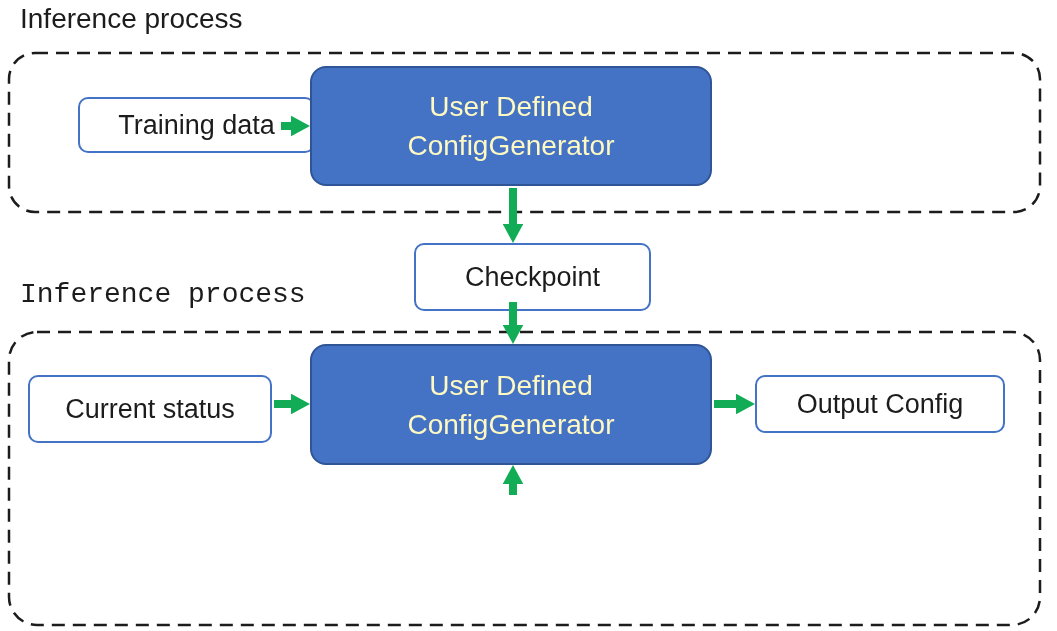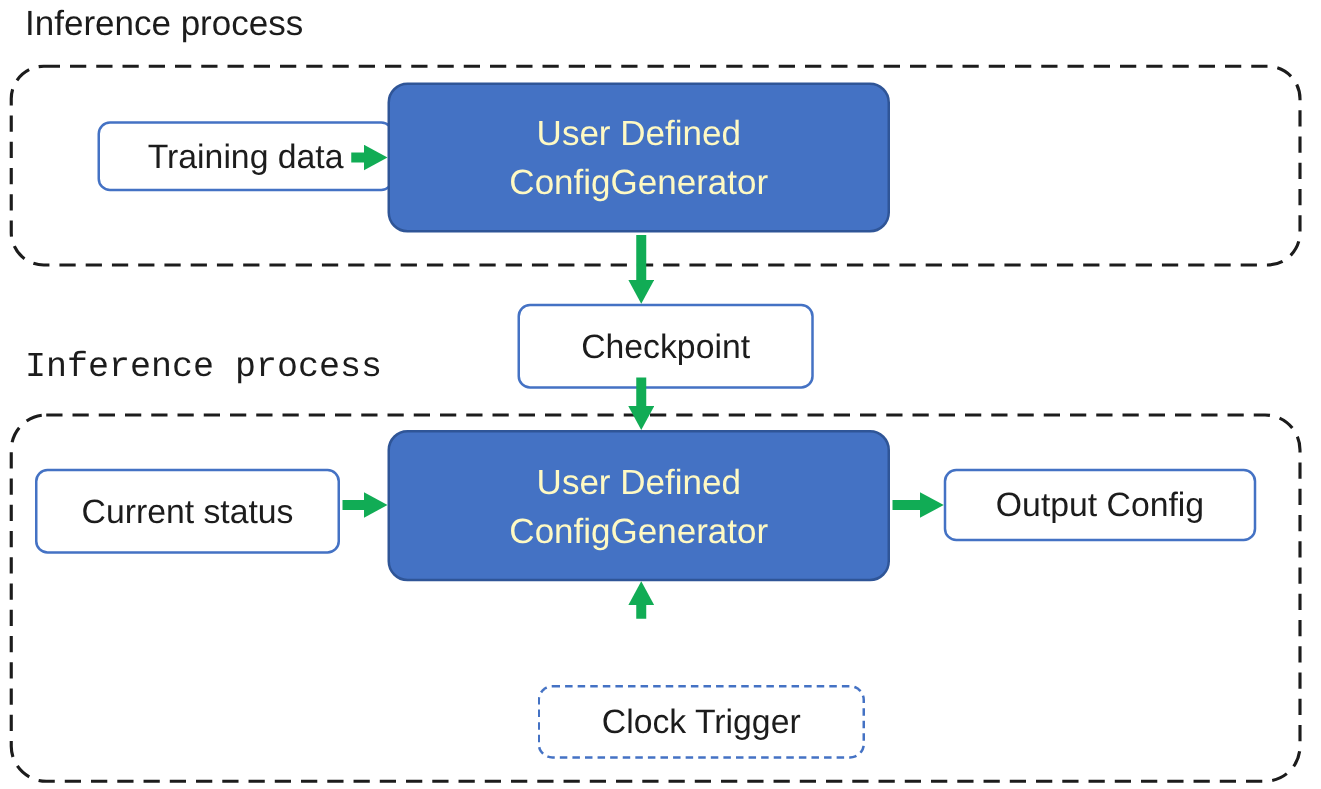--- a/index.html
+++ b/index.html
@@ -110,21 +110,20 @@
   <div class="white-box" id="box-current">Current status</div>
 
   <div class="generator-box" id="gen-inference">
     <span>User Defined</span>
     <span>ConfigGenerator</span>
   </div>
 
   <div class="white-box" id="box-output">Output Config</div>
 
 
-  <div class="trigger-box" id="box-clock-trigger">Clock Trigger</div>
 
   <svg id="overlay" viewBox="0 0 1057 631" xmlns="http://www.w3.org/2000/svg">
     <defs>
       <marker id="ah" markerWidth="2.4" markerHeight="2.6" refX="0.4" refY="1.3" orient="auto" markerUnits="strokeWidth">
         <path d="M0,0 L2.4,1.3 L0,2.6 Z" fill="#11AC55"></path>
       </marker>
     </defs>
 
     <rect x="9" y="53" width="1031" height="159" rx="26" ry="26" fill="none" stroke="#1c1c1c" stroke-width="2.5" stroke-dasharray="13 8"></rect>
     <rect x="9" y="332" width="1031" height="293" rx="28" ry="28" fill="none" stroke="#1c1c1c" stroke-width="2.5" stroke-dasharray="13 8"></rect>

